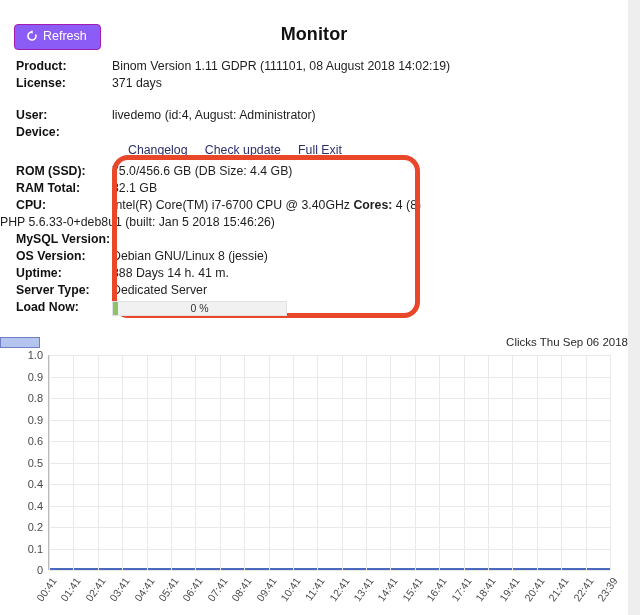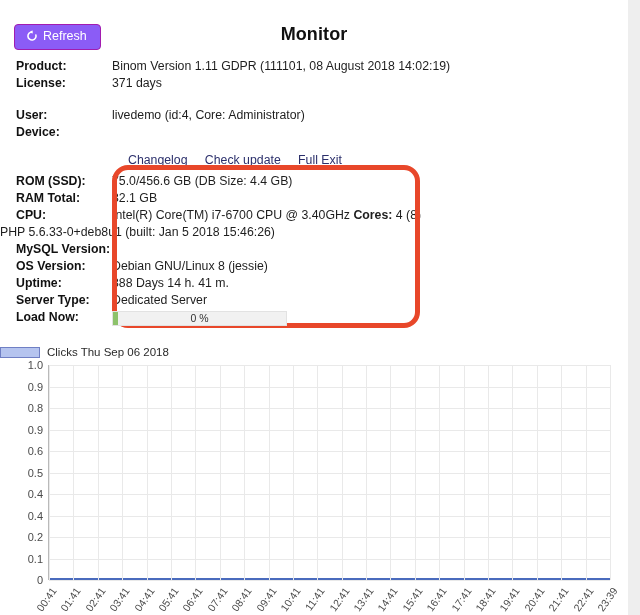--- a/index.html
+++ b/index.html
@@ -83,21 +83,21 @@
   }
   .inf-val {
     color: #1e1e1e;
     white-space: nowrap;
   }
   .inf-val b { font-weight: bold; }
   .spacer-row { height: 15px; }
 
   .links-row {
     padding-left: 128px;
-    margin-top: 11px;
+    margin-top: 1px;
     line-height: 17px;
   }
   .links-row a {
     color: #2b2f6b;
     text-decoration: underline;
     font-size: 12.3px;
     margin-right: 14px;
     cursor: pointer;
   }
 
@@ -144,21 +144,21 @@
 
   
   .chart-area {
     position: relative;
     margin-top: 17px;
     height: 270px;
   }
   .legend {
     display: flex;
     align-items: center;
-    justify-content: flex-start;
+    justify-content: space-between;
     gap: 7px;
     height: 18px;
   }
   .legend-swatch {
     width: 40px;
     height: 11px;
     background: #b5c4ef;
     border: 1px solid #6f7fc4;
     box-sizing: border-box;
   }
@@ -238,21 +238,21 @@
       <div class="inf-label">Product:</div>
       <div class="inf-val">Binom Version 1.11 GDPR (111101, 08 August 2018 14:02:19)</div>
     </div>
     <div class="inf-row">
       <div class="inf-label">License:</div>
       <div class="inf-val">371 days</div>
     </div>
     <div class="spacer-row"></div>
     <div class="inf-row">
       <div class="inf-label">User:</div>
-      <div class="inf-val">livedemo (id:4, Core: Administrator)</div>
+      <div class="inf-val">livedemo (id:4, August: Administrator)</div>
     </div>
     <div class="inf-row">
       <div class="inf-label">Device:</div>
     </div>
     <div class="links-row">
       <a>Changelog</a>
       <a>Check update</a>
       <a>Full Exit</a>
     </div>
   </div>

